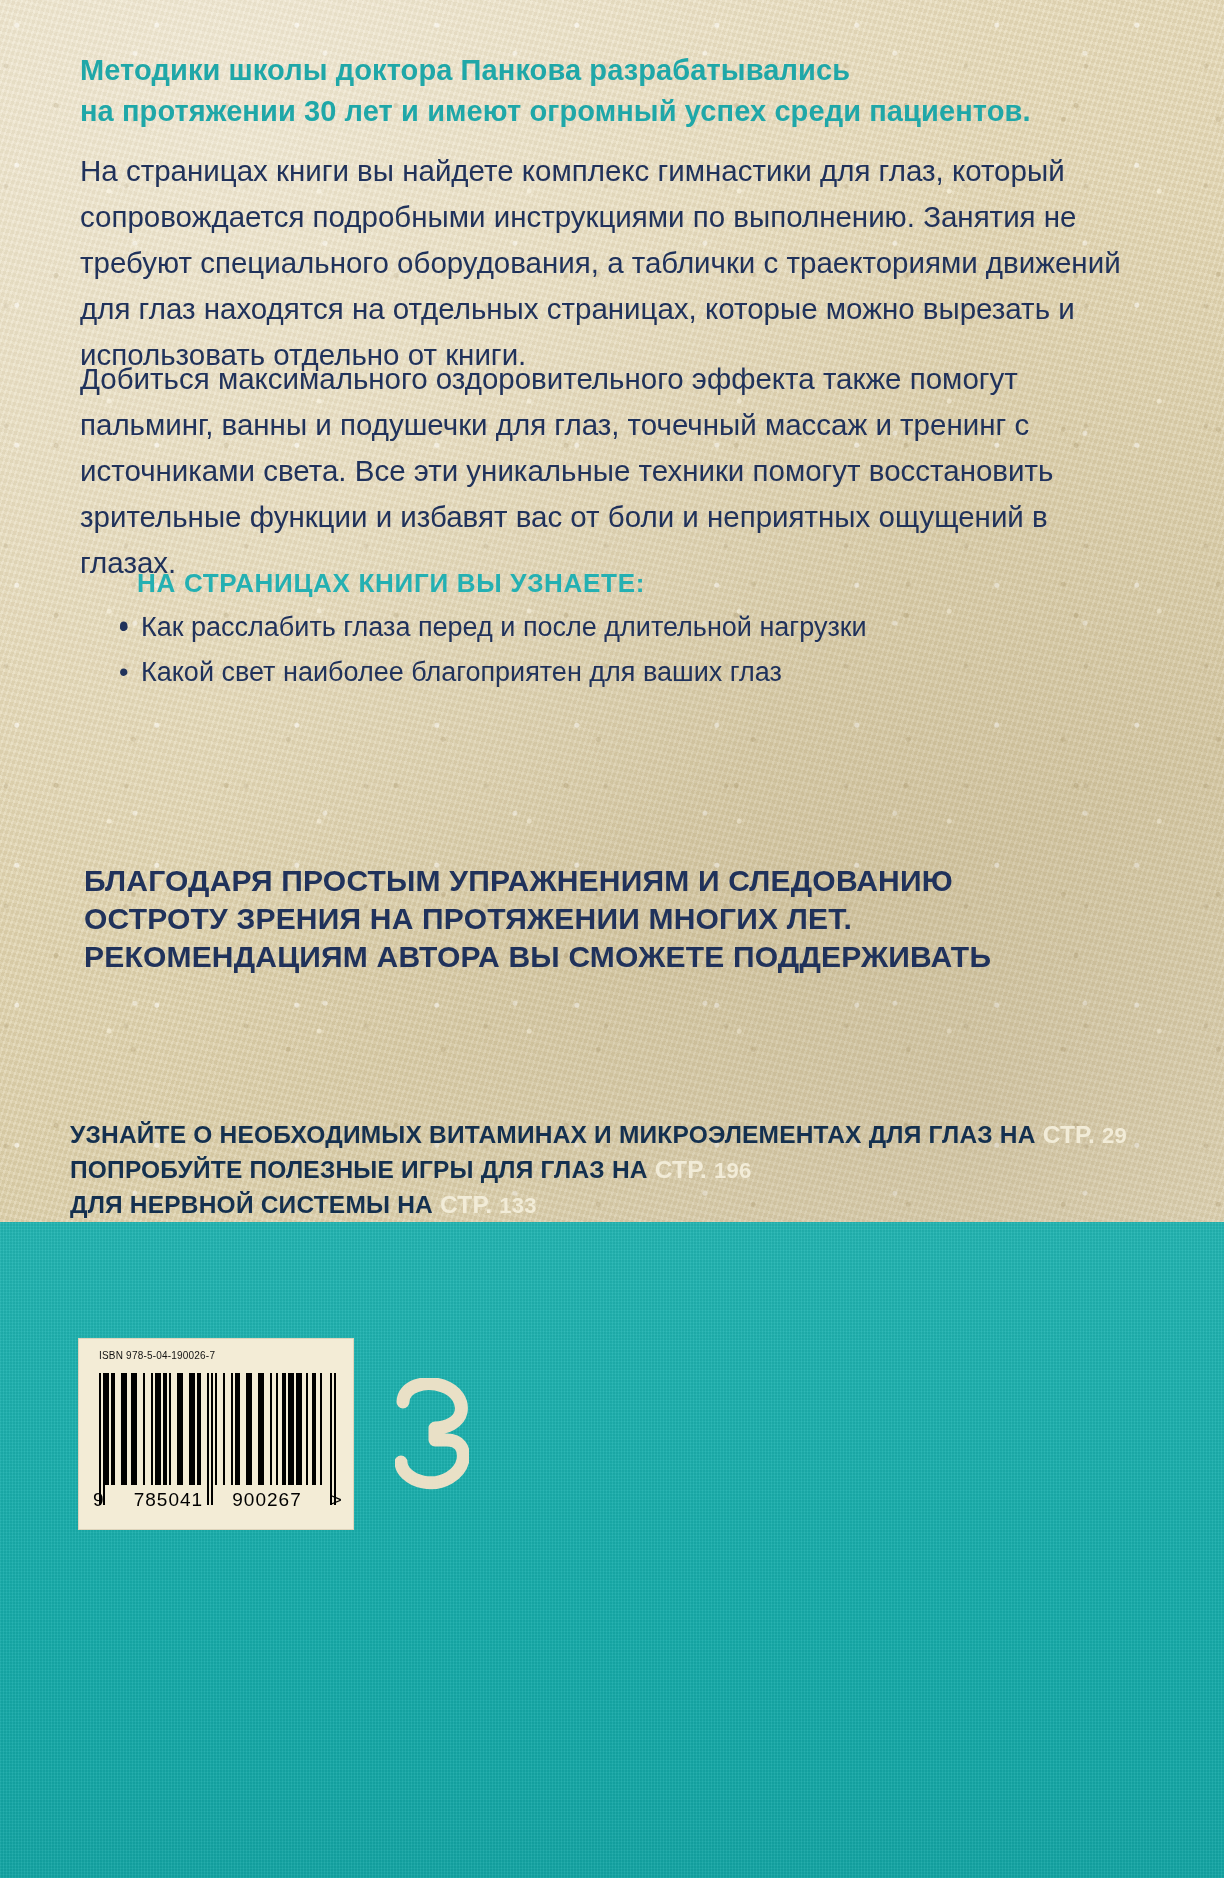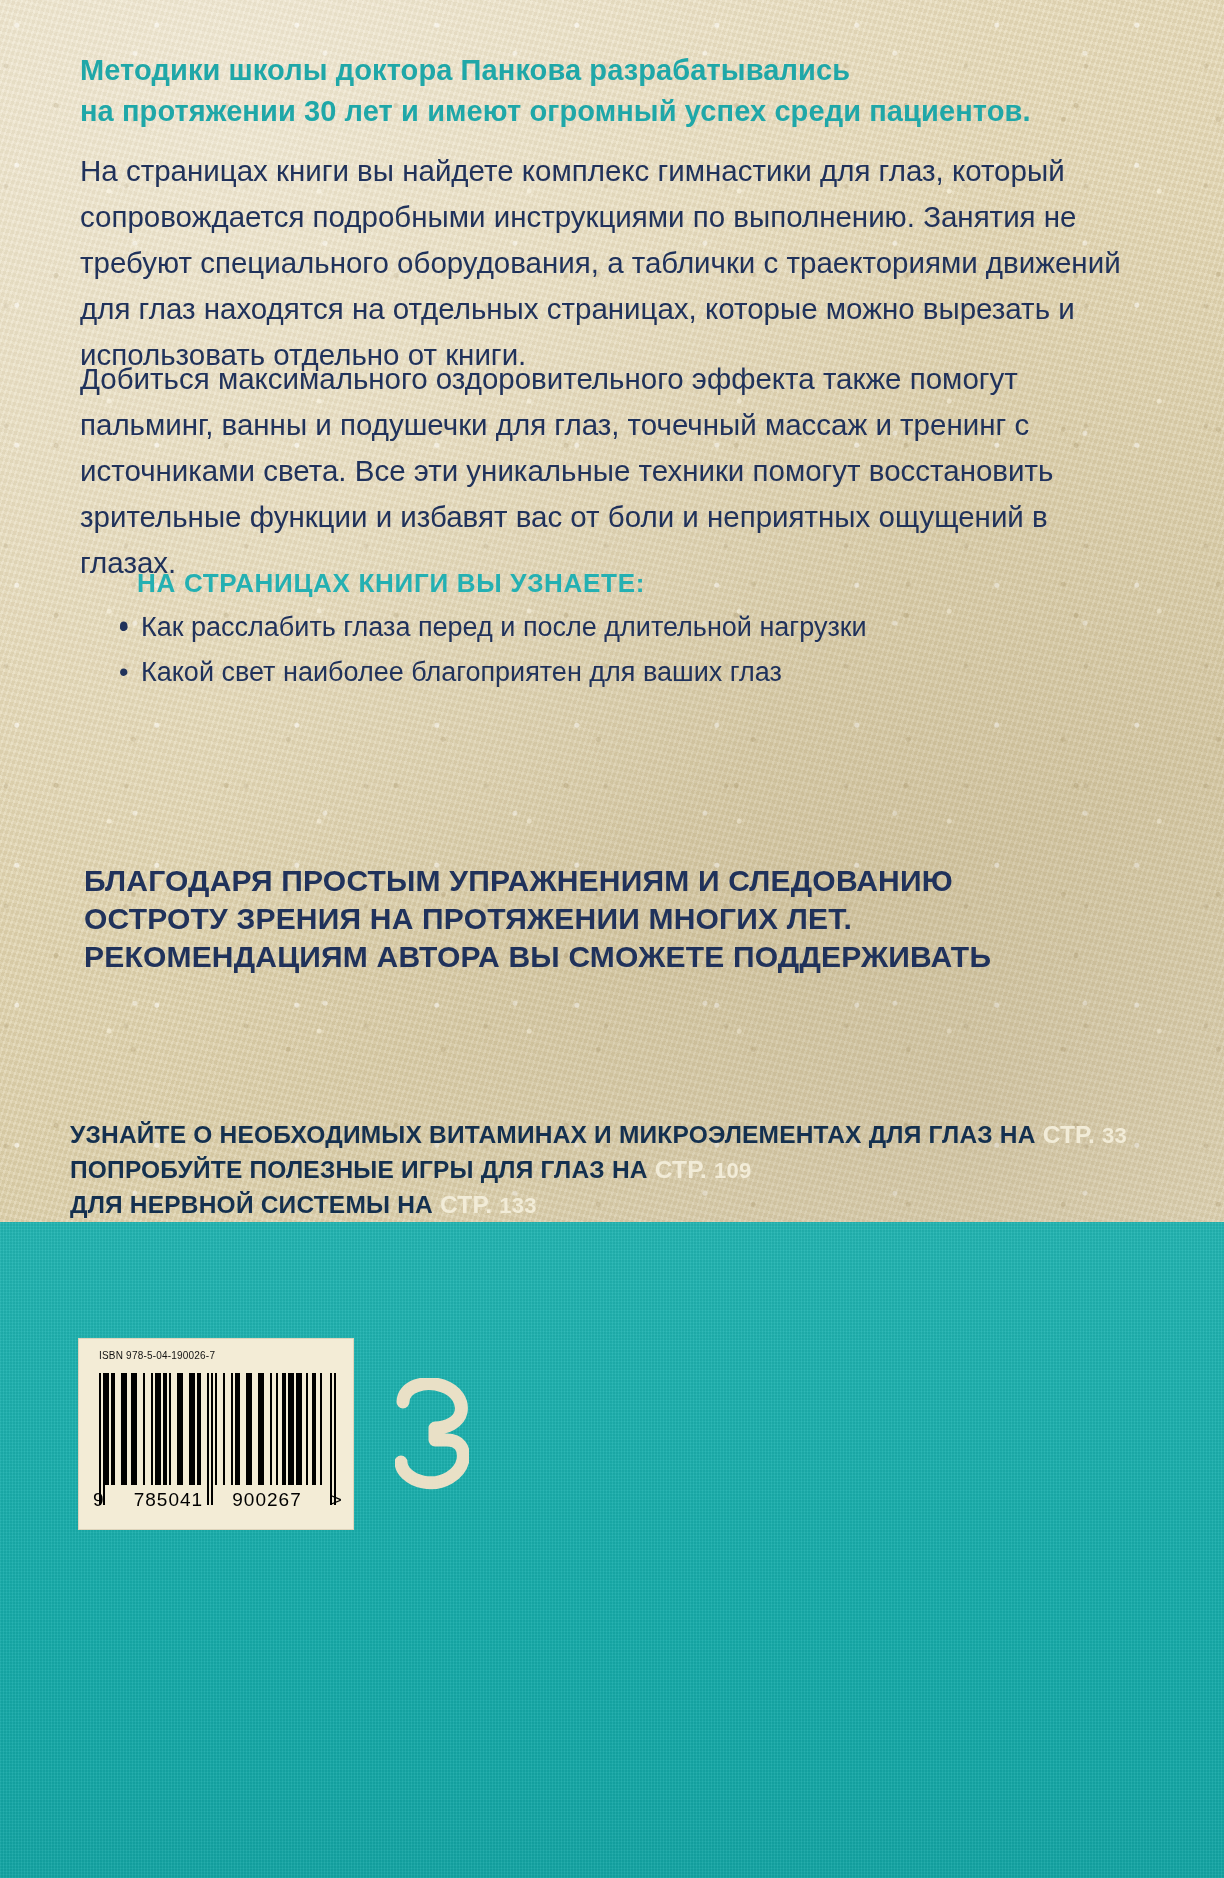--- a/index.html
+++ b/index.html
@@ -180,24 +180,24 @@
     </ul>
 
     <div class="bold-block">
       <div>БЛАГОДАРЯ ПРОСТЫМ УПРАЖНЕНИЯМ И СЛЕДОВАНИЮ</div>
       <div>ОСТРОТУ ЗРЕНИЯ НА ПРОТЯЖЕНИИ МНОГИХ ЛЕТ.</div>
       <div>РЕКОМЕНДАЦИЯМ АВТОРА ВЫ СМОЖЕТЕ ПОДДЕРЖИВАТЬ</div>
     </div>
 
     <div class="teal-lines">
       <div>
-        <span>УЗНАЙТЕ О НЕОБХОДИМЫХ ВИТАМИНАХ И МИКРОЭЛЕМЕНТАХ ДЛЯ ГЛАЗ НА </span><span class="pg"><span>СТР. </span><span class="num">33</span></span>
+        <span>УЗНАЙТЕ О НЕОБХОДИМЫХ ВИТАМИНАХ И МИКРОЭЛЕМЕНТАХ ДЛЯ ГЛАЗ НА </span><span class="pg"><span>СТР. </span><span class="num">29</span></span>
       </div>
       <div>
-        <span>ПОПРОБУЙТЕ ПОЛЕЗНЫЕ ИГРЫ ДЛЯ ГЛАЗ НА </span><span class="pg"><span>СТР. </span><span class="num">109</span></span>
+        <span>ПОПРОБУЙТЕ ПОЛЕЗНЫЕ ИГРЫ ДЛЯ ГЛАЗ НА </span><span class="pg"><span>СТР. </span><span class="num">196</span></span>
       </div>
       <div>
         <span>ДЛЯ НЕРВНОЙ СИСТЕМЫ НА </span><span class="pg"><span>СТР. </span><span class="num">133</span></span>
       </div>
     </div>
 
     <div class="barcode-box">
       <div class="isbn-text">ISBN 978-5-04-190026-7</div>
       <div class="bars" id="bars">
           <span class="tall" style="width:0.840%"></span>

